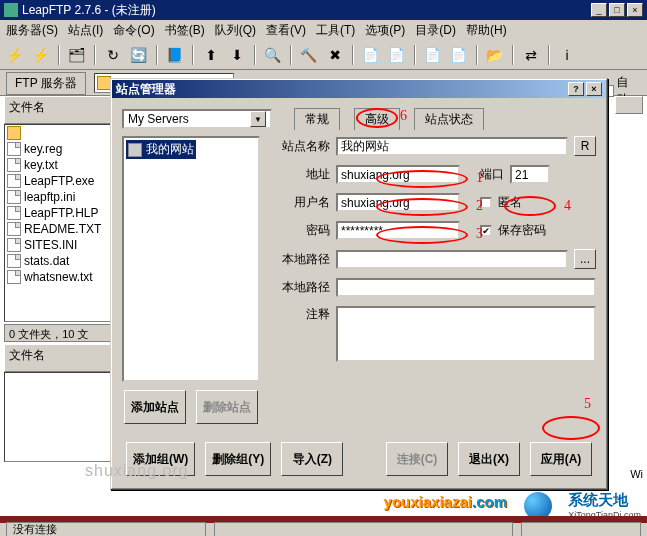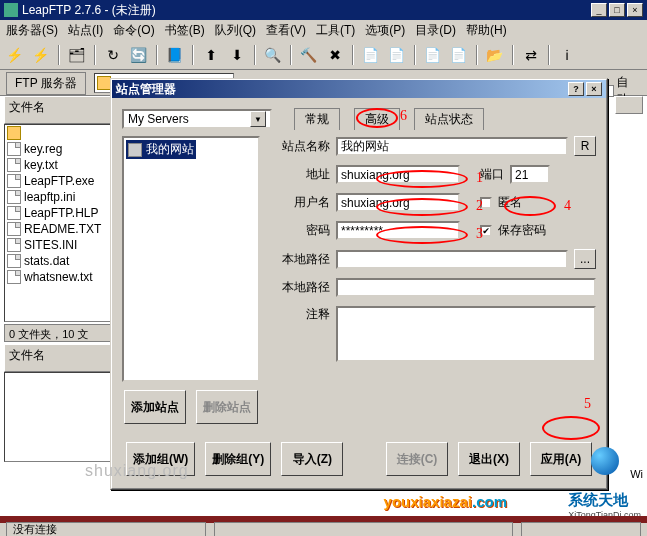--- a/index.html
+++ b/index.html
@@ -68,21 +68,21 @@
 
 .dlg-btns { display:flex; gap:10px; justify-content:flex-start; margin-top:18px; padding:0 4px;}
 .dlg-btns .spacer2 { flex:1; }
 
 .ann { position:absolute; color:#f00; font-size:14px; font-family:serif; pointer-events:none; }
 .ring { position:absolute; border:2px solid #f00; border-radius:50%; pointer-events:none; }
 
 .watermark { position:absolute; left:85px; top:462px; color:#bbb; font-size:16px; letter-spacing:1px;}
 .brand1 { position:absolute; right:140px; bottom:26px; color:#f90; font-weight:bold; font-size:15px; text-shadow:1px 1px #c40;}
 .brand1 .com { color:#09c; }
-.brand2 { position:absolute; right:6px; bottom:16px; display:flex; align-items:center; gap:16px;flex-direction:column;}
+.brand2 { position:absolute; right:6px; bottom:16px; display:flex; align-items:center; gap:16px;}
 .globe { width:28px;height:28px;border-radius:50%;background:radial-gradient(circle at 30% 30%,#6cf,#05a);}
 .brand2 .t1 { font-size:15px; font-weight:bold; color:#06a;}
 .brand2 .t2 { font-size:9px; color:#444; }
 
 .statusbar { position:absolute; left:0; bottom:0; right:0; height:20px; background:#d4d0c8; border-top:7px solid #7f1d1d; display:flex; align-items:center; padding:0 6px; gap:8px; font-size:11px;}
 .sbcell { border:1px solid #808080; border-top-color:#808080; border-left-color:#808080; padding:1px 6px; height:16px; display:flex; align-items:center;}
 
 .rightwin { position:absolute; right:4px; top:96px; width:28px; height:264px; }
 .win-w { position:absolute; right:4px; bottom:56px; font-size:11px;}
 </style>

